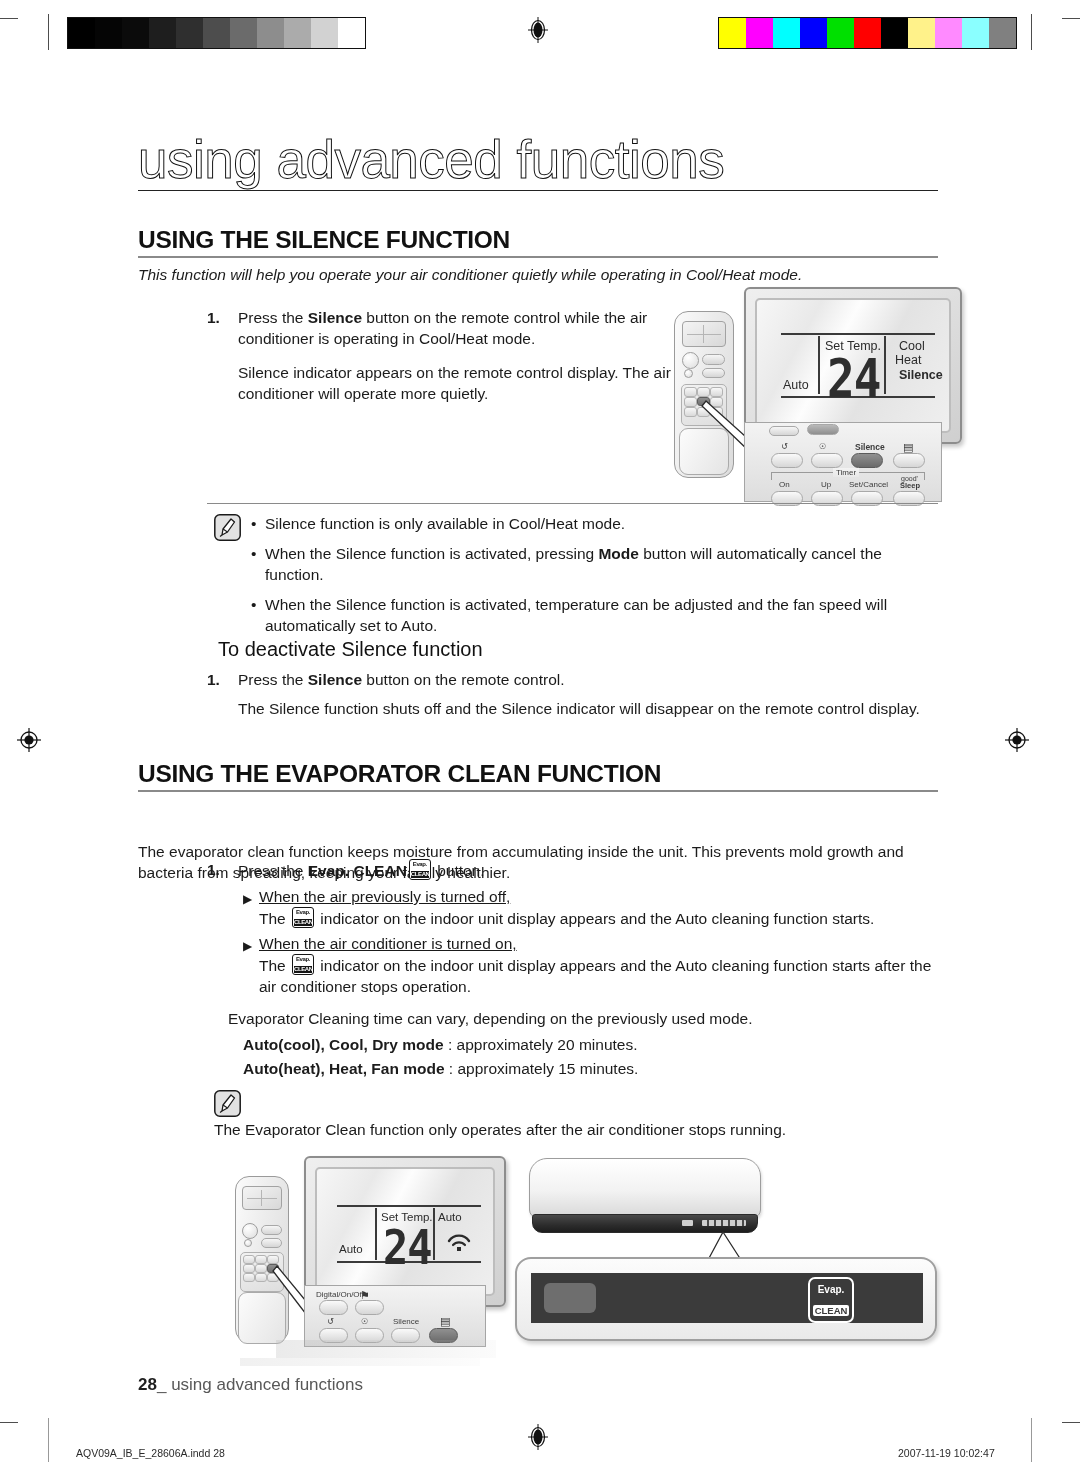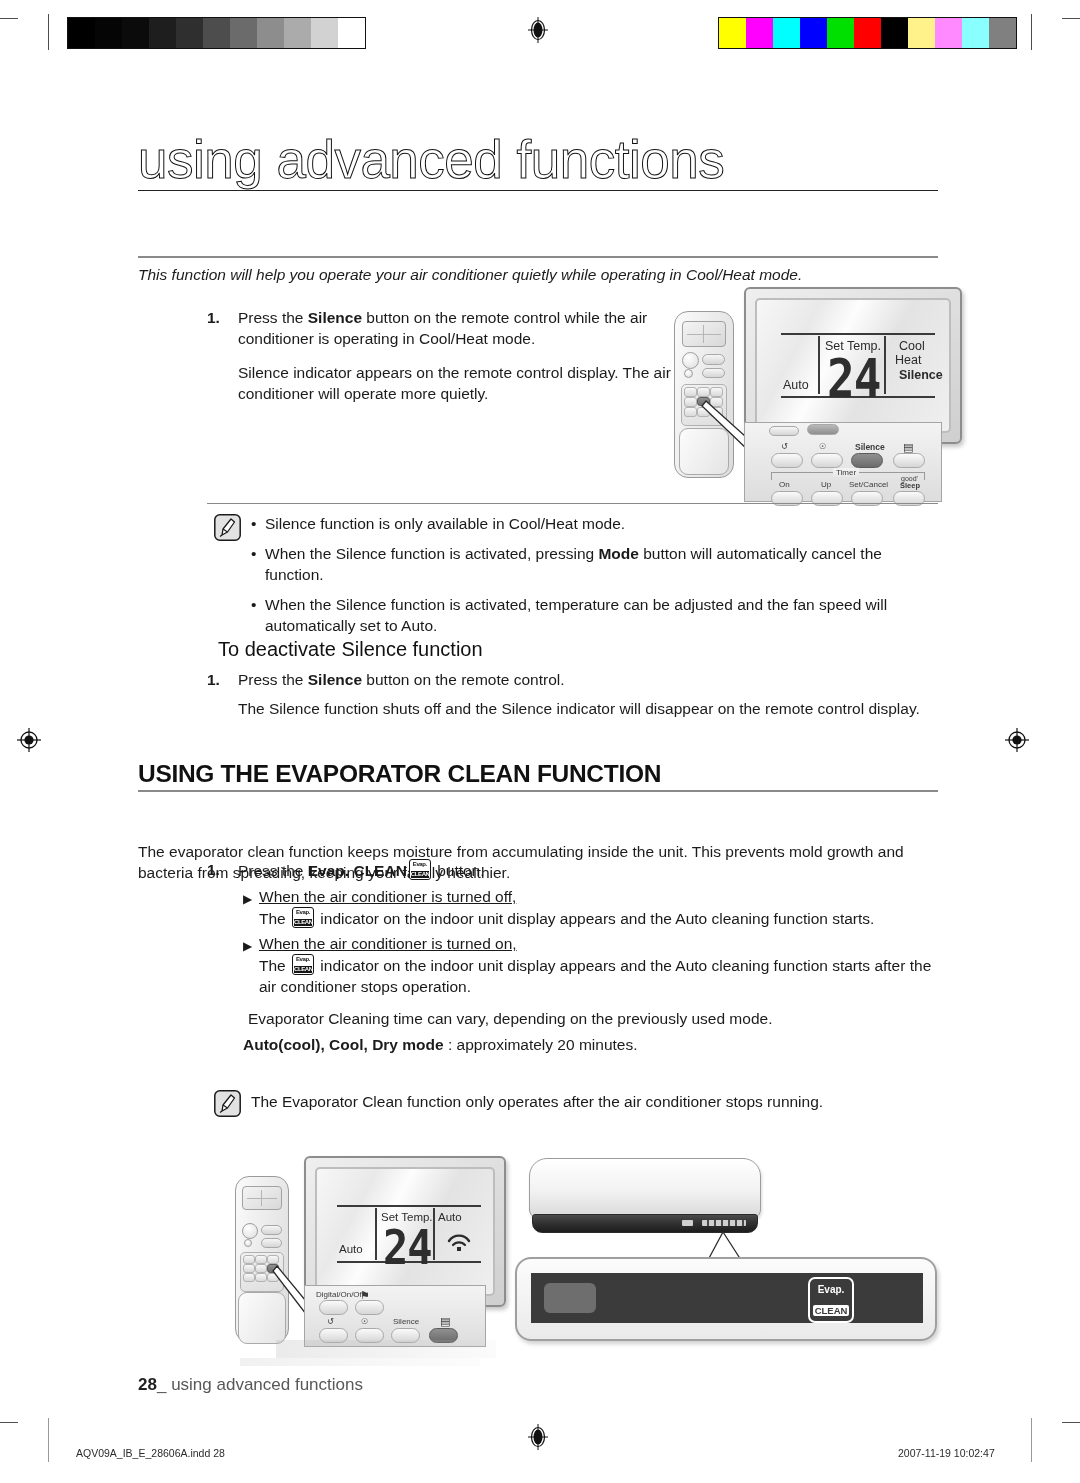--- a/index.html
+++ b/index.html
@@ -264,20 +264,21 @@
   <div class="crop v" style="left:48px;top:1426px;height:36px;"></div>
   <div class="crop v" style="left:1031px;top:1426px;height:36px;"></div>
   <div class="crop h" style="left:0px;top:18px;width:18px;"></div>
   <div class="crop h" style="left:1062px;top:18px;width:18px;"></div>
   <div class="crop h" style="left:0px;top:1422px;width:18px;"></div>
   <div class="crop h" style="left:1062px;top:1422px;width:18px;"></div>
 
   <div class="chapter-title">using advanced functions</div>
   <div class="chapter-rule"></div>
 
+  <h2 class="section" style="top:226px;">USING THE SILENCE FUNCTION</h2>
   <div class="section-rule" style="top:256px;"></div>
 
   <p class="body" style="left:138px;top:264px;width:800px;font-style:italic;">This function will help you operate your air conditioner quietly while operating in Cool/Heat mode.</p>
 
   <div class="numbered" style="left:207px;top:307px;width:465px;">
     <div class="num">1.</div>
     <div class="txt">
       <span>Press the </span><b>Silence</b><span> button on the remote control while the air conditioner is operating in Cool/Heat mode.</span>
     </div>
   </div>
@@ -400,40 +401,43 @@
   <div class="numbered" style="left:207px;top:859px;width:700px;">
     <div class="num">1.</div>
     <div class="txt">
       <span>Press the </span><b>Evap. CLEAN</b><span class="evap-badge"><span class="t">Evap.</span><span class="b">CLEAN</span></span><span> button.</span>
     </div>
   </div>
 
   <div class="arrow-item" style="left:243px;top:886px;width:695px;">
     <span class="caret">▶</span>
     <span>
-      <span class="underlined">When the air conditioner is turned off,</span><br>
+      <span class="underlined">When the air previously is turned off,</span><br>
       <span>The </span><span class="evap-badge"><span class="t">Evap.</span><span class="b">CLEAN</span></span><span> indicator on the indoor unit display appears and the Auto cleaning function starts.</span>
     </span>
   </div>
 
   <div class="arrow-item" style="left:243px;top:933px;width:695px;">
     <span class="caret">▶</span>
     <span>
       <span class="underlined">When the air conditioner is turned on,</span><br>
       <span>The </span><span class="evap-badge"><span class="t">Evap.</span><span class="b">CLEAN</span></span><span> indicator on the indoor unit display appears and the Auto cleaning function starts after the air conditioner stops operation.</span>
     </span>
   </div>
 
-  <p class="body" style="left:248px;top:1008px;width:695px;">Evaporator Cleaning time can vary, depending on the previously used mode.</p>
+  <p class="body" style="left:228px;top:1008px;width:695px;">Evaporator Cleaning time can vary, depending on the previously used mode.</p>
 
   <p class="body" style="left:243px;top:1034px;width:695px;">
     <b>Auto(cool), Cool, Dry mode</b><span> : approximately 20 minutes.</span>
   </p>
-
-  <div class="note" style="left:214px;top:1089px;width:725px;">
+  <p class="body" style="left:243px;top:1058px;width:695px;">
+    <b>Auto(heat), Heat, Fan mode</b><span> : approximately 15 minutes.</span>
+  </p>
+
+  <div class="note" style="left:214px;top:1089px;width:725px;flex-direction:column;">
     <div class="note-icon">
       <svg width="27" height="27" viewBox="0 0 27 27">
         <rect x="0.8" y="0.8" width="25.4" height="25.4" rx="5" fill="#e2e2e2" stroke="#1a1a1a" stroke-width="1.5"></rect>
         <path d="M17 5 L9 15 L8 21 L13.5 18 L20.5 8 Z" fill="#ffffff" stroke="#1a1a1a" stroke-width="1.3" stroke-linejoin="round"></path>
         <path d="M9 15 L13.5 18" stroke="#1a1a1a" stroke-width="1.1"></path>
         <path d="M8 21 L6 22.5" stroke="#1a1a1a" stroke-width="1.1"></path>
       </svg>
     </div>
     <div class="note-single" style="width:690px;">The Evaporator Clean function only operates after the air conditioner stops running.</div>
   </div>

